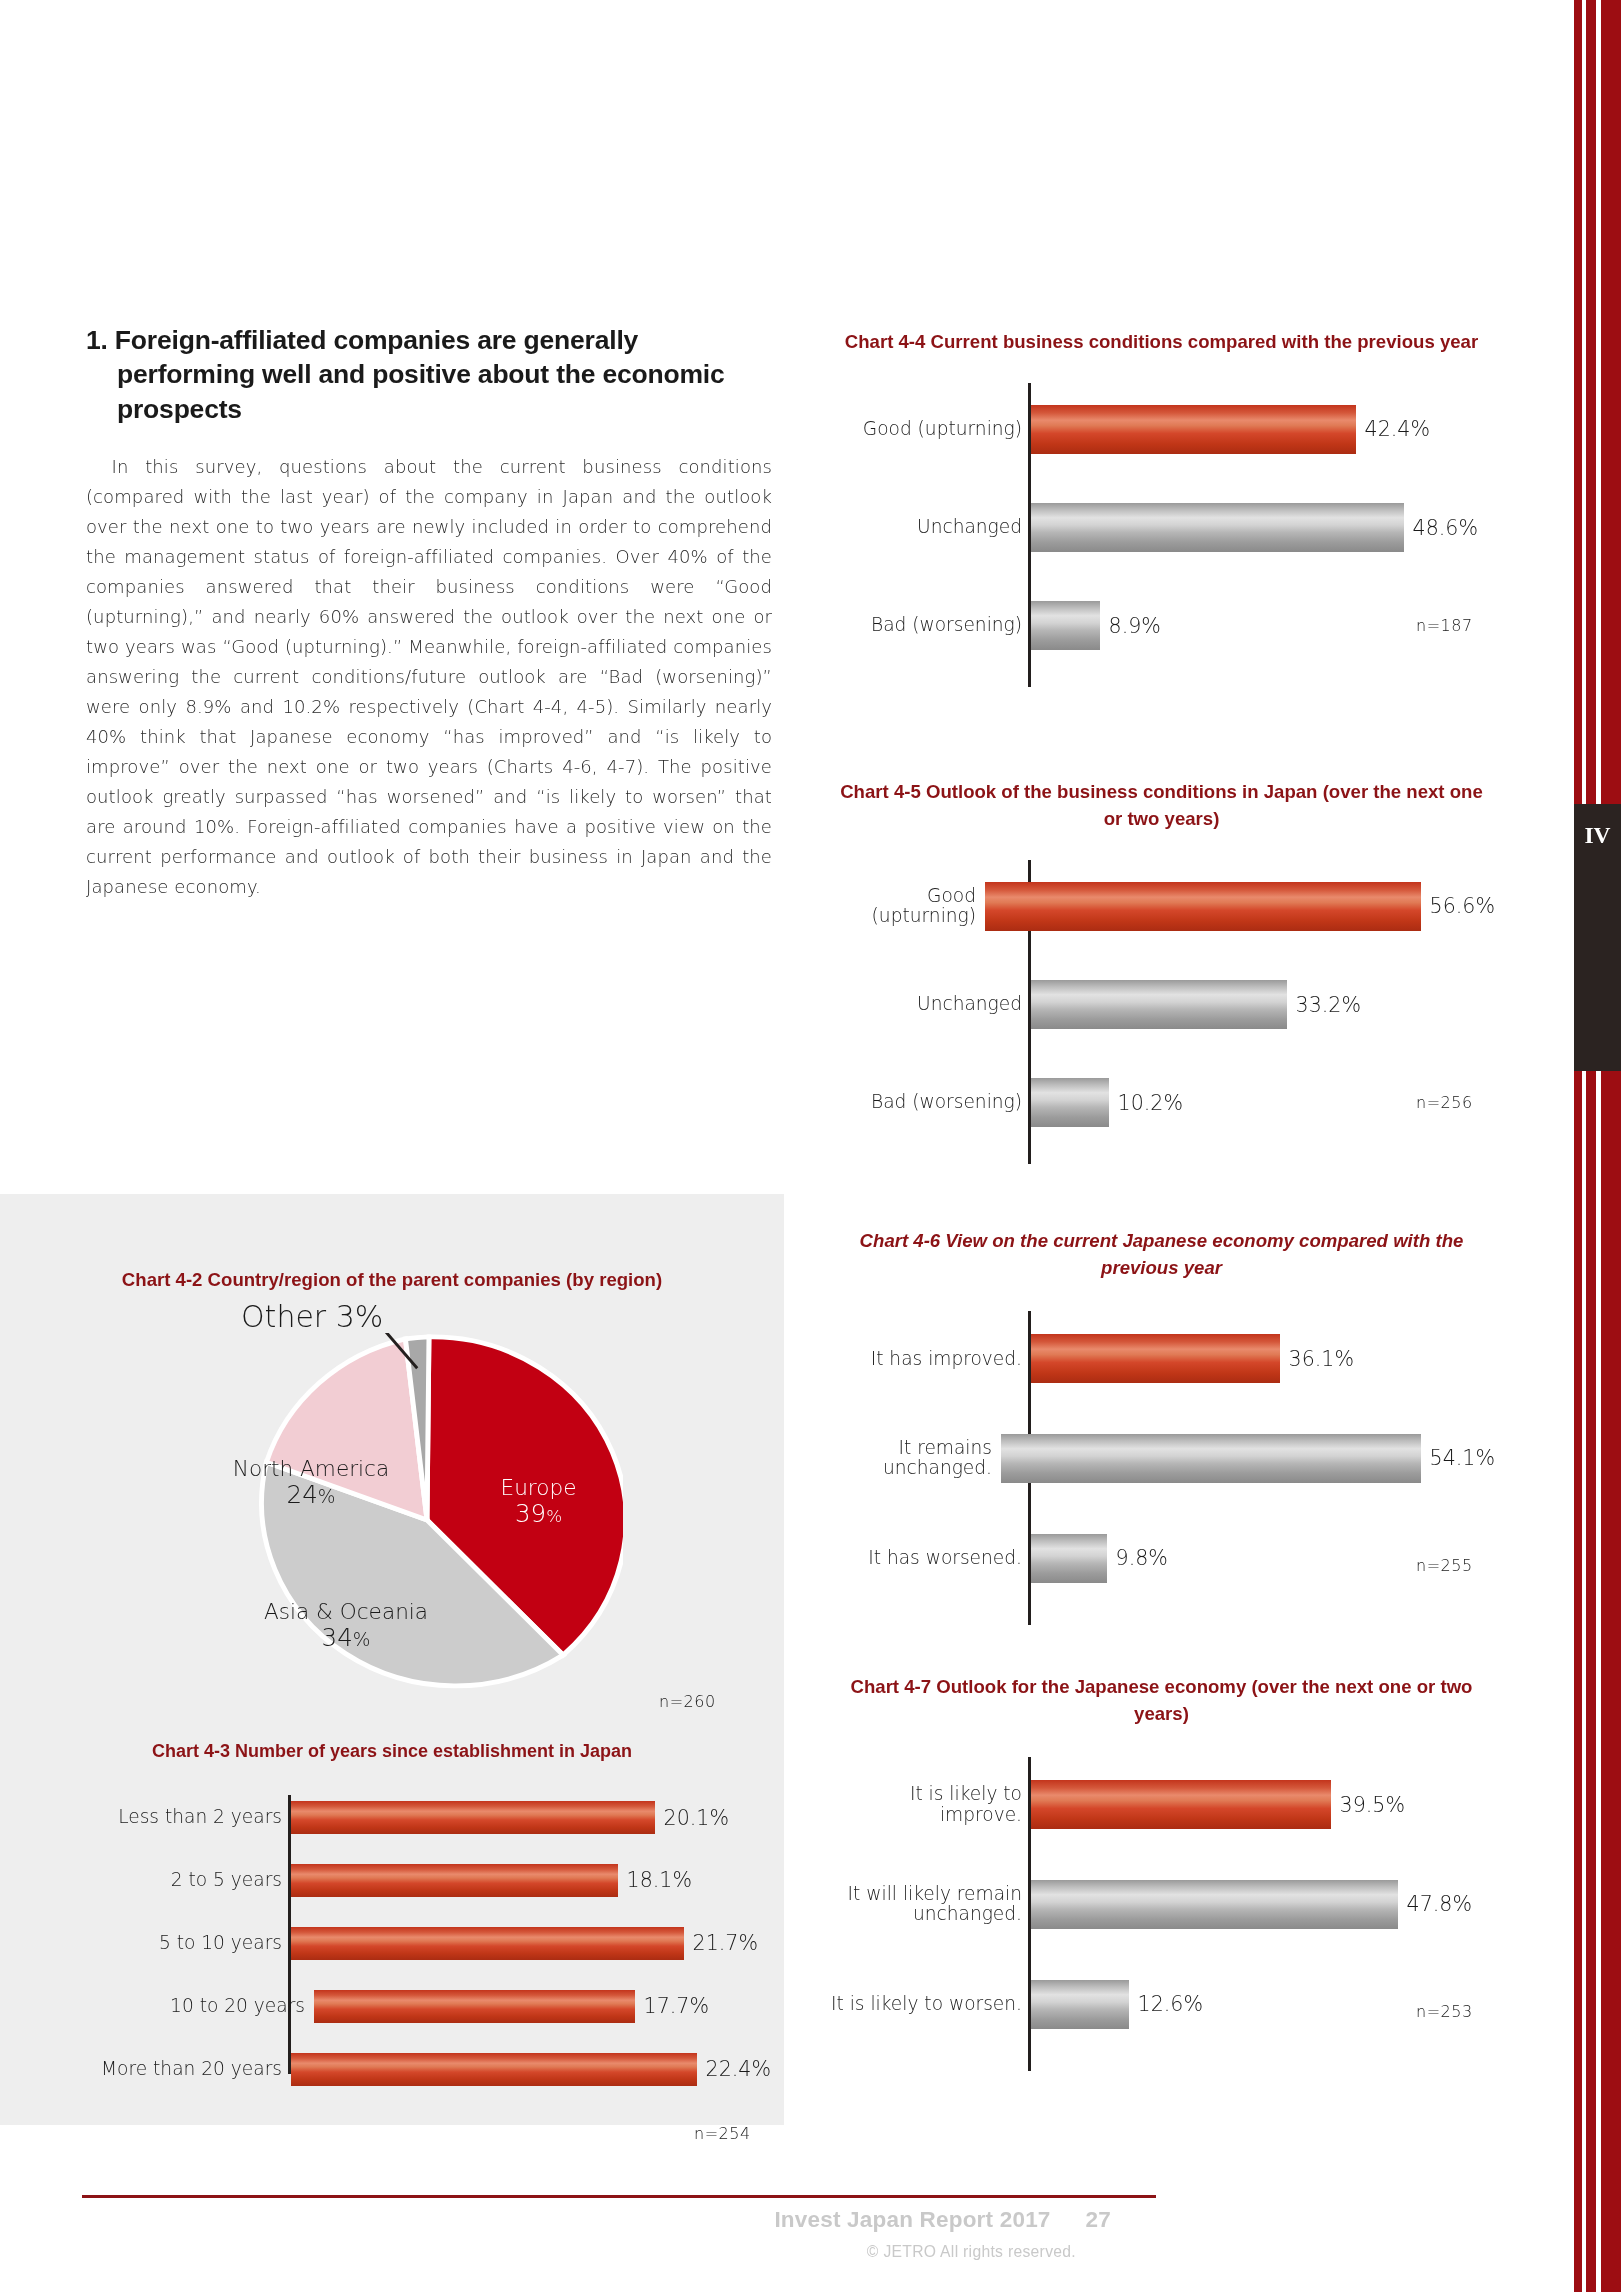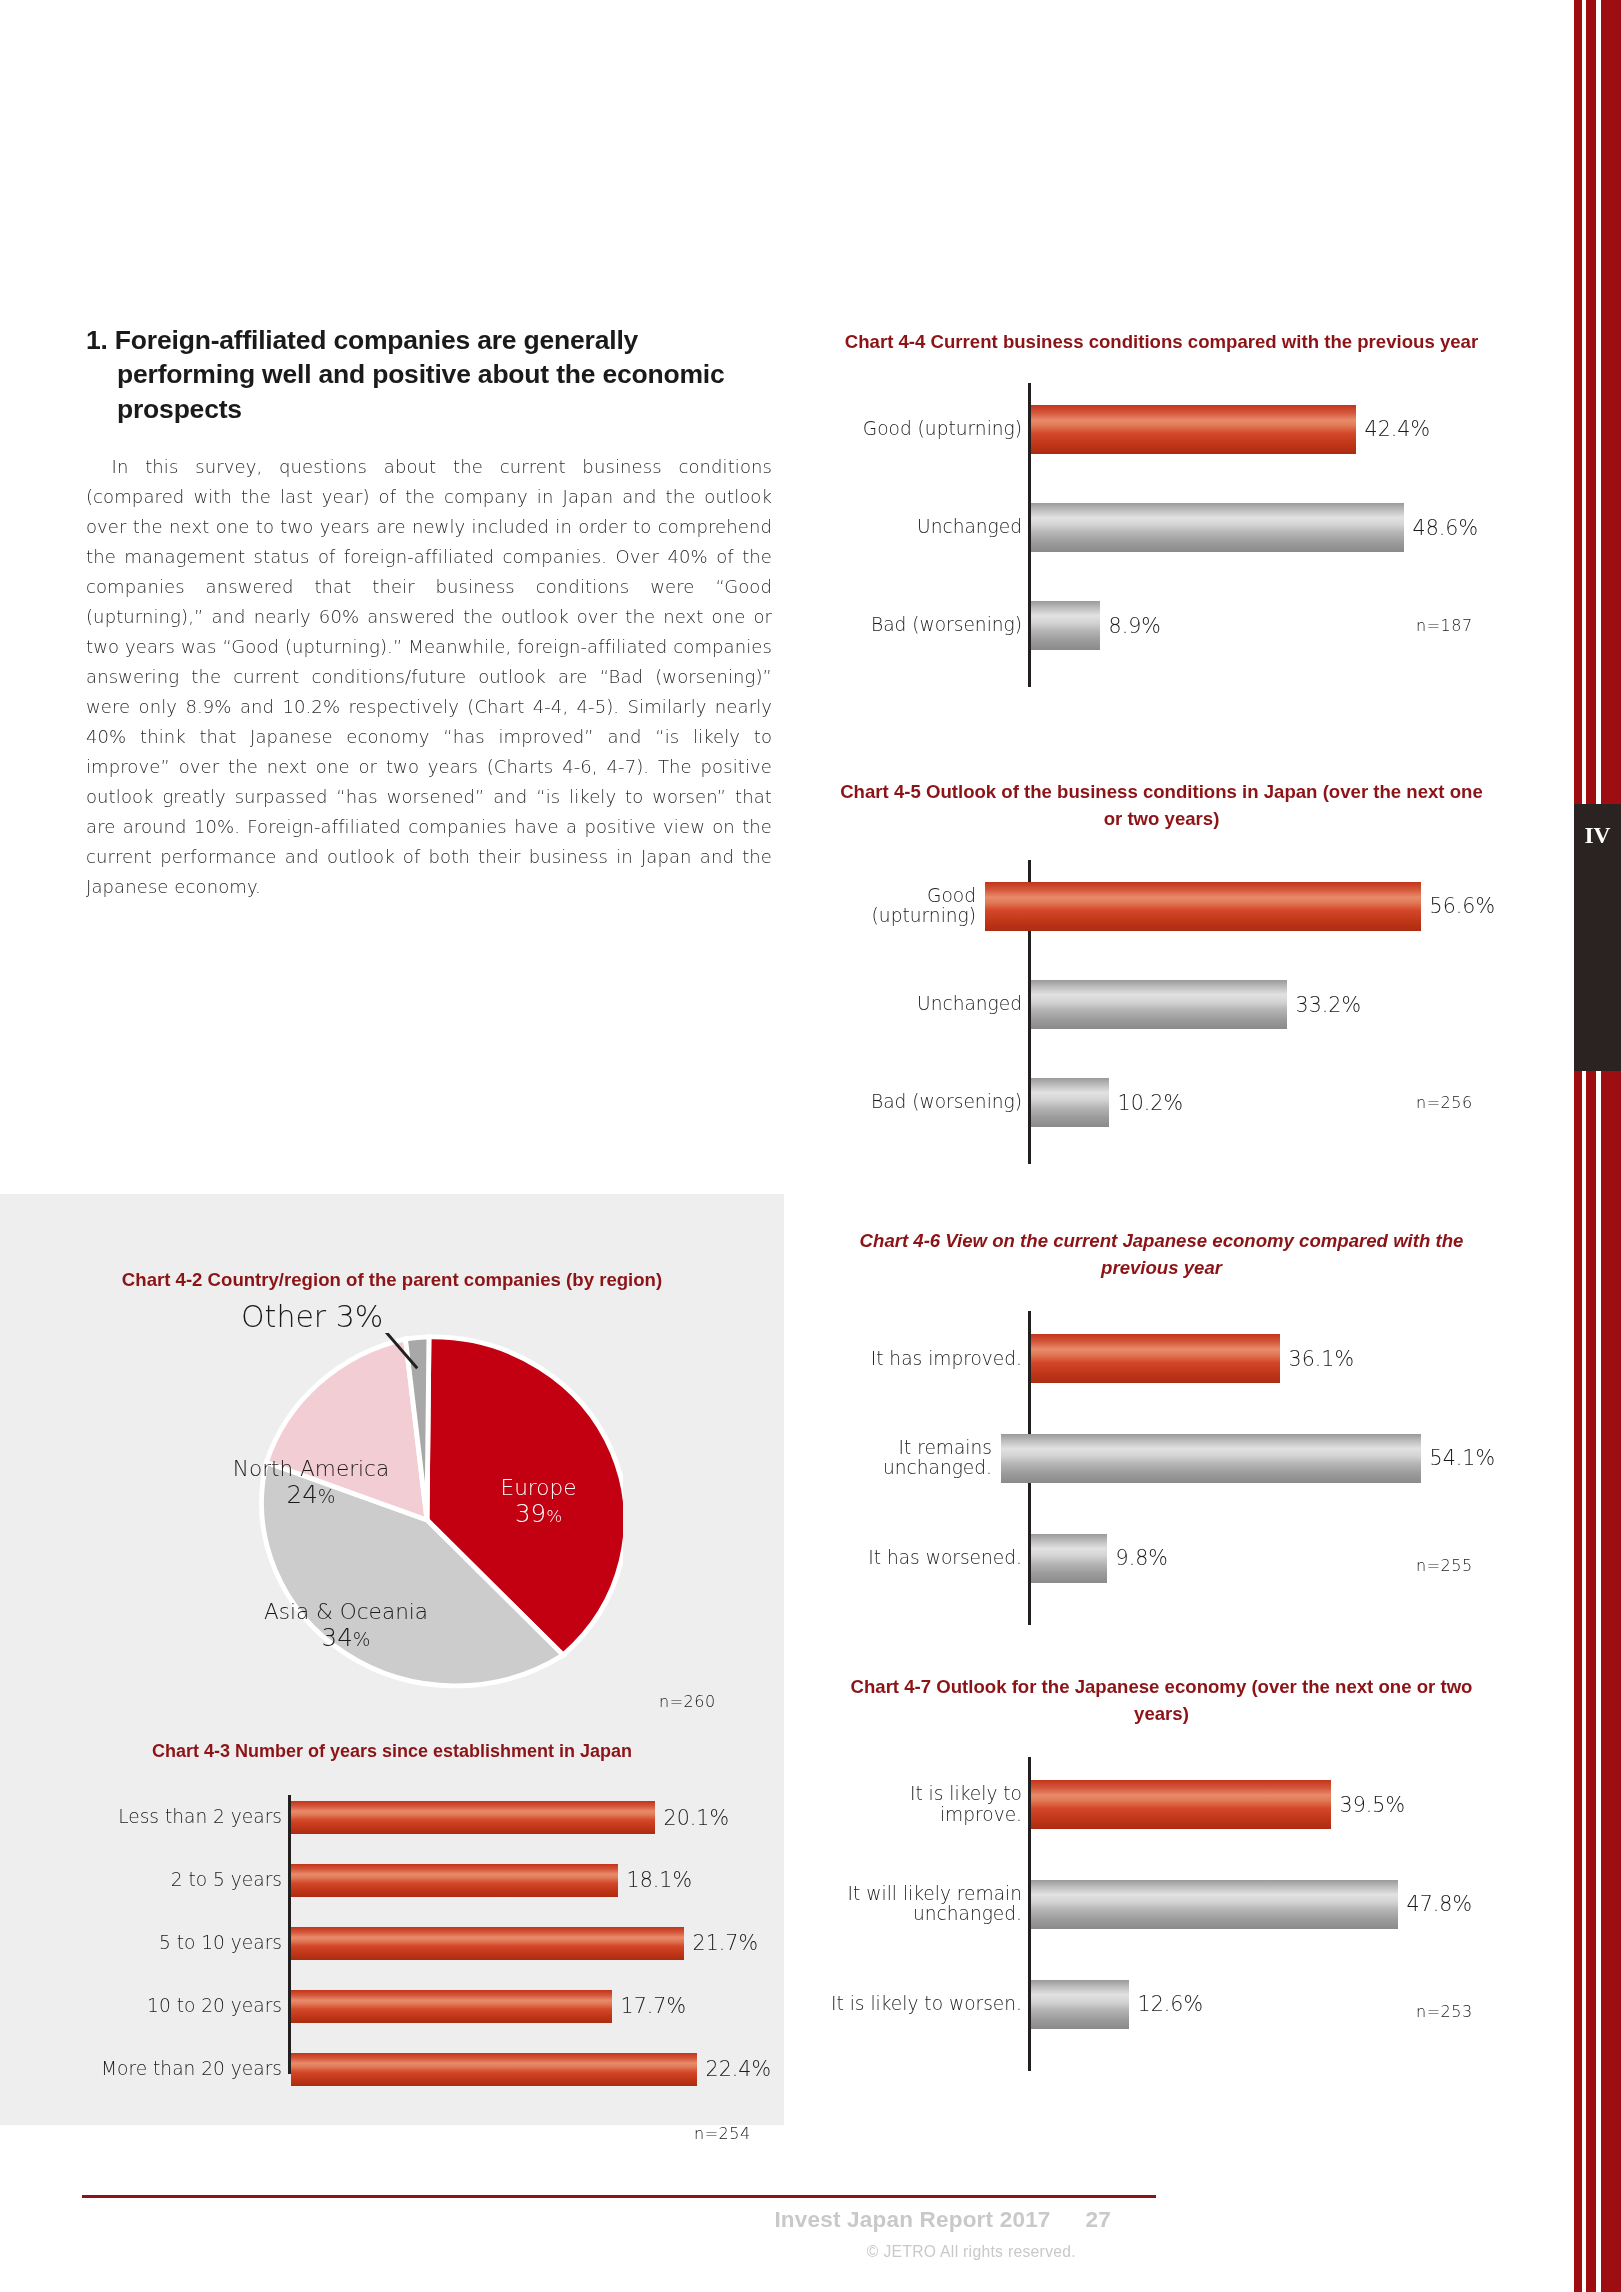--- a/index.html
+++ b/index.html
@@ -212,21 +212,21 @@
 
         <div class="bc-row" style="position:absolute;left:0;top:139px;width:784px;height:33px;">
           <div class="bc-label" style="width:282px;">5 to 10 years</div>
           <div class="bc-track" style="height:33px;margin-left:5.9px;">
             <div class="bc-bar red" style="width:393px;"></div>
             <div class="bc-val">21.7%</div>
           </div>
         </div>
 
         <div class="bc-row" style="position:absolute;left:0;top:202px;width:784px;height:33px;">
-          <div class="bc-label" style="width:282px;">10 to 20 years</div>
+          <div class="bc-label" style="width:282px;padding-left:23px;">10 to 20 years</div>
           <div class="bc-track" style="height:33px;margin-left:5.9px;">
             <div class="bc-bar red" style="width:321px;"></div>
             <div class="bc-val">17.7%</div>
           </div>
         </div>
 
         <div class="bc-row" style="position:absolute;left:0;top:265px;width:784px;height:33px;">
           <div class="bc-label" style="width:282px;">More than 20 years</div>
           <div class="bc-track" style="height:33px;margin-left:5.9px;">
             <div class="bc-bar red" style="width:406px;"></div>

